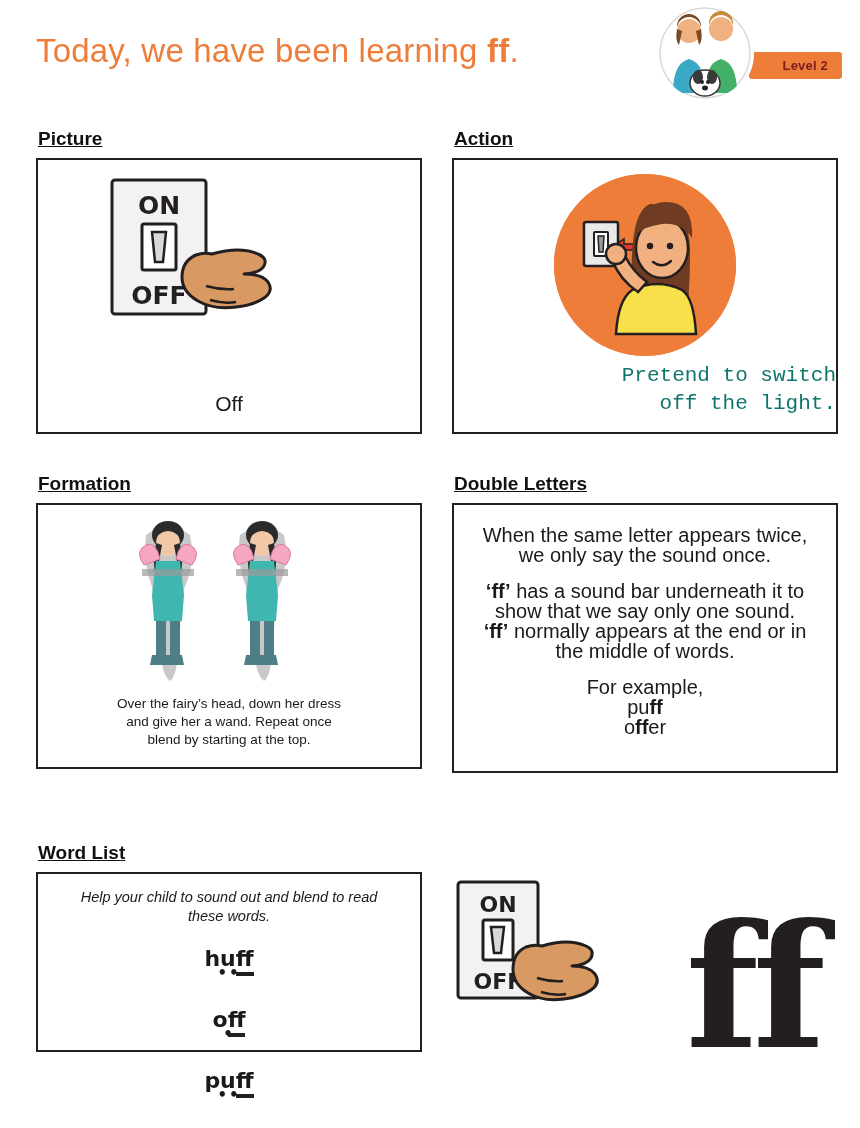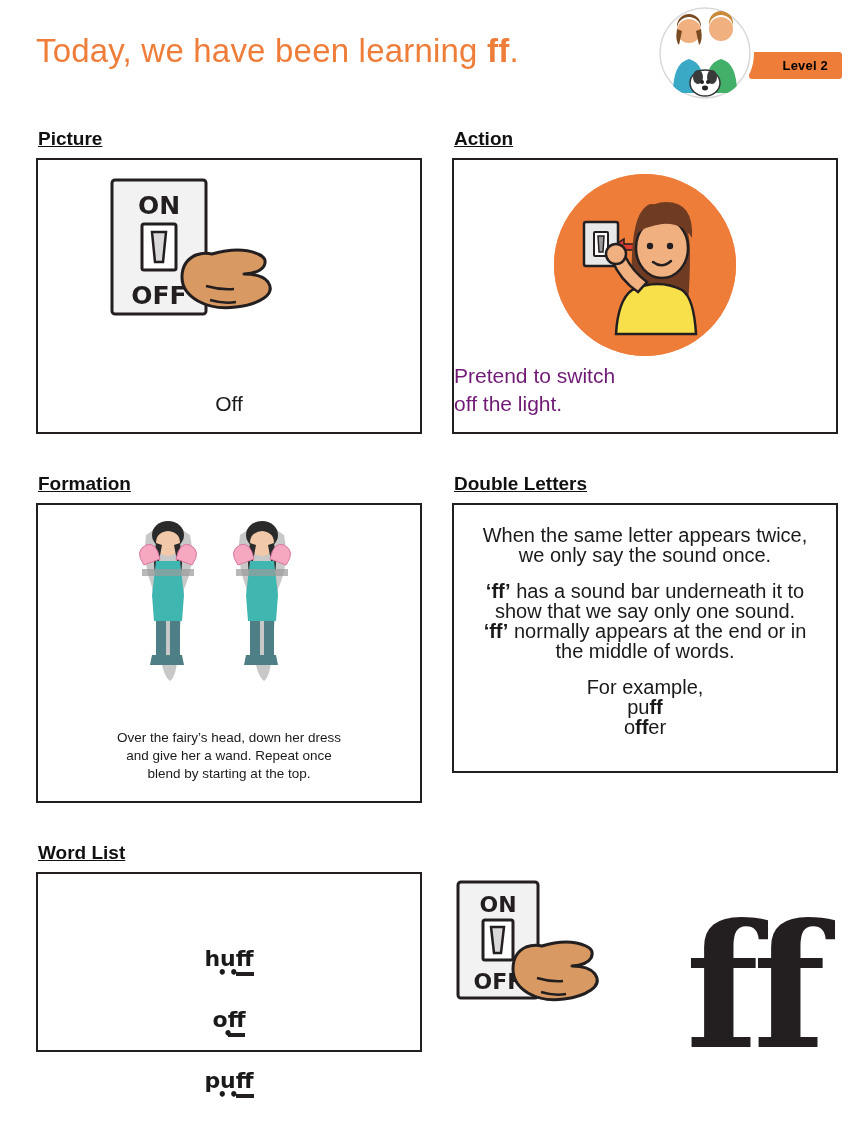--- a/index.html
+++ b/index.html
@@ -42,21 +42,21 @@
     right: 18px;
     top: 4px;
     width: 210px;
     height: 102px;
   }
   .level-pill {
     position: absolute;
     right: 0;
     top: 48px;
     background: #ef7d3a;
-    color: #000000;
+    color: #7f1d1d;
     font-size: 13px;
     font-weight: 700;
     padding: 6px 14px 6px 34px;
     border-radius: 3px;
     letter-spacing: 0.2px;
   }
   .family-circle {
     position: absolute;
     left: 24px;
     top: 0;
@@ -88,21 +88,21 @@
   
   .col-left  { position: absolute; left: 36px;  width: 386px; }
   .col-right { position: absolute; left: 452px; width: 386px; }
 
   .row1 { top: 128px; }
   .row2 { top: 473px; }
   .row3 { top: 842px; }
 
   .box-pic    { height: 276px; }
   .box-action { height: 276px; }
-  .box-form   { height: 300px; padding-left: 18px; }
+  .box-form   { height: 266px; padding-left: 18px; }
   .box-double { height: 270px; }
   .box-words  { height: 180px; }
 
   
   .switch-wrap {
     position: absolute;
     left: 68px;
     top: 16px;
     width: 250px;
     height: 190px;
@@ -127,24 +127,25 @@
     height: 182px;
     border-radius: 50%;
     background: #ef7d3a;
     overflow: hidden;
   }
   .action-text {
     position: absolute;
     bottom: 14px;
     left: 0;
     right: 0;
-    text-align: left;
+    text-align: right;
     font-size: 21px;
     line-height: 28px;
-    color: #701a75;
+    color: #0f766e;
+    font-family: Liberation Mono, monospace;
   }
 
   
   .fairies {
     position: absolute;
     left: 50%;
     transform: translateX(-50%);
     top: 12px;
     width: 230px;
     height: 170px;
@@ -381,20 +382,21 @@
         <span>pu</span><b>ff</b><br>
         <span>o</span><b>ff</b><span>er</span>
       </p>
     </div>
   </div>
 </div>
 
 <div class="col-left row3">
   <div class="sec-label">Word List</div>
   <div class="box box-words">
+    <div class="wl-intro">Help your child to sound out and blend to read these words.</div>
     <div class="wl-grid">
 
       <div class="wl-cell">
         <span class="wl-word"><span>hu</span><span style="border-bottom:4px solid #231f20;padding-bottom:1px;">ff</span></span>
         <span class="wl-dots">••</span>
       </div>
 
       <div class="wl-cell">
         <span class="wl-word"><span>o</span><span style="border-bottom:4px solid #231f20;padding-bottom:1px;">ff</span></span>
         <span class="wl-dots">•</span>

